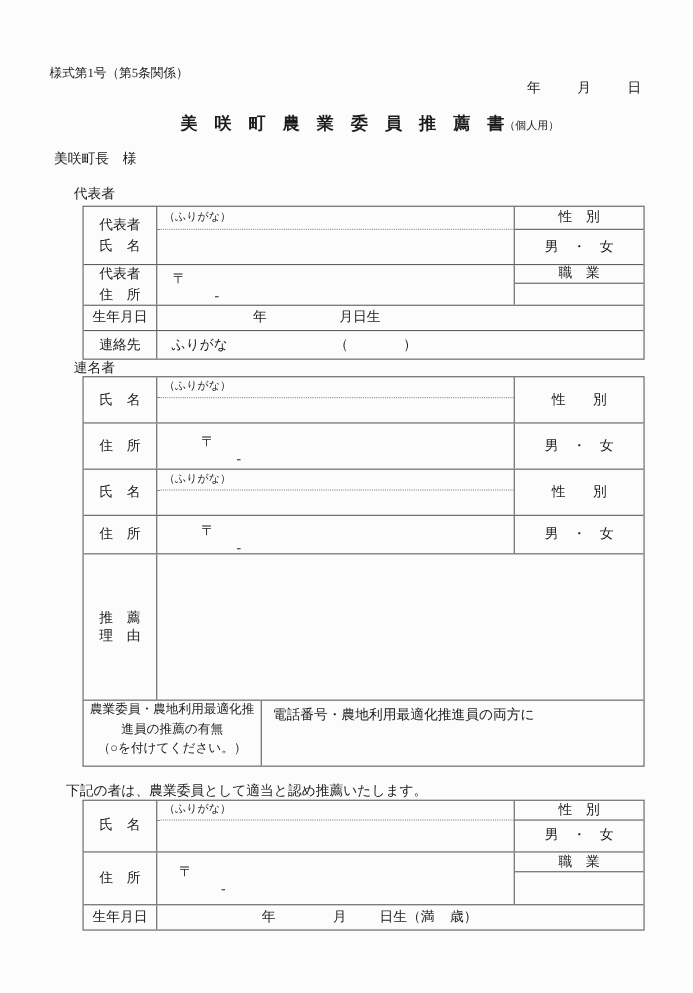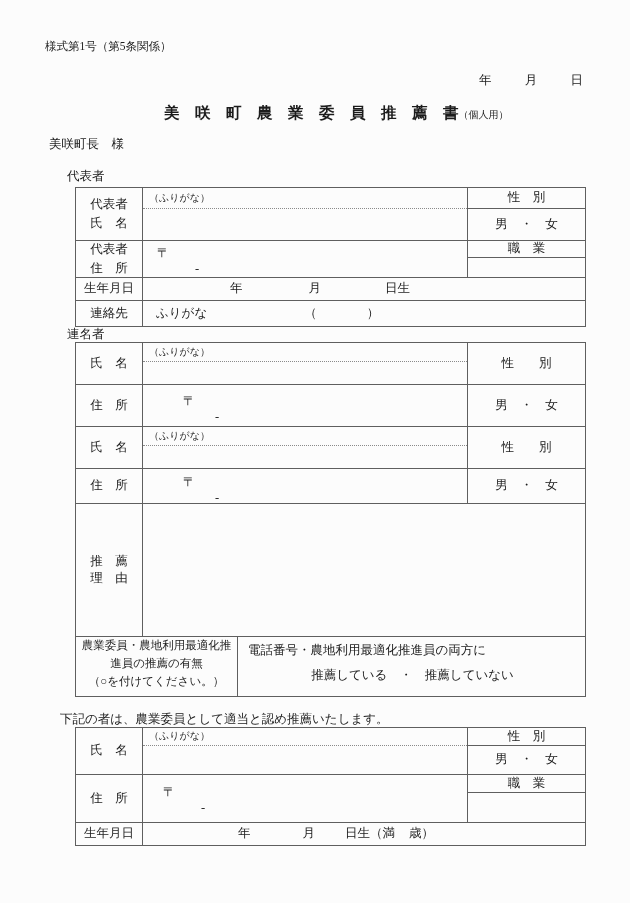--- a/index.html
+++ b/index.html
@@ -20,21 +20,21 @@
   .midcell{width:325px;}
   .rightcell{flex:1;border-right:none;}
   .furigana{border-bottom:1px dotted #8a8a8a;font-size:10px;display:flex;align-items:center;padding-left:6px;box-sizing:border-box;color:#2a2a2a;}
   .subhead{border-bottom:1px solid #5f5f5f;display:flex;align-items:center;justify-content:center;box-sizing:border-box;}
   .subbody{flex:1;display:flex;align-items:center;justify-content:center;}
   .centerbody{flex:1;display:flex;align-items:center;justify-content:center;}
   .postal{display:flex;align-items:flex-start;box-sizing:border-box;}
   .flexrow{flex-direction:row;align-items:center;}
   .blank{flex:1;}
   
-  .form-number{left:45px;top:39px;font-size:11.5px;}
+  .form-number{left:45px;top:60px;font-size:11.5px;}
   .date-line{left:479px;top:73px;width:104px;display:flex;justify-content:space-between;}
   .title-line{left:124px;top:103px;white-space:nowrap;}
   .title-main{font-weight:bold;font-size:15.5px;margin-left:40px;}
   .title-suffix{font-weight:normal;font-size:10px;}
   .addressee{left:49px;top:137px;}
   .section-label{font-size:12.5px;}
   .intro-line{left:60px;top:712px;}
   
   .status-left{width:162px;align-items:center;text-align:center;font-size:11.5px;line-height:1.55;}
   .status-right{flex:1;border-right:none;padding:6px 8px 6px 10px;box-sizing:border-box;}
@@ -91,21 +91,21 @@
         <div class="subhead" style="height:17px;">職　業</div>
         <div class="subbody"></div>
       </div>
     </div>
 
     <div class="trow" style="height:23px;">
       <div class="tcell lblcell">生年月日</div>
       <div class="tcell last flexrow">
         <span style="margin-left:87px;">年</span>
         <span style="margin-left:66px;">月</span>
-        <span style="margin-left:64px;">日生</span>
+        <span style="">日生</span>
       </div>
     </div>
 
     <div class="trow" style="height:25px;">
       <div class="tcell lblcell">連絡先</div>
       <div class="tcell last flexrow">
         <span style="margin-left:13px;">ふりがな</span>
         <span style="margin-left:97px;">（　　　　）</span>
       </div>
     </div>
@@ -160,21 +160,20 @@
     </div>
 
     <div class="trow" style="height:59px;">
       <div class="tcell status-left">
         <span>農業委員・農地利用最適化推</span>
         <span>進員の推薦の有無</span>
         <span>（○を付けてください。）</span>
       </div>
       <div class="tcell status-right">
         <div>電話番号・農地利用最適化推進員の両方に</div>
-        <div class="l2">推薦している　・　推薦していない</div>
       </div>
     </div>
   </div>
 
   <div class="abs intro-line">下記の者は、農業委員として適当と認め推薦いたします。</div>
 
   <div class="tbl" style="left:75px;top:727px;width:511px;">
 
     <div class="trow" style="height:47px;">
       <div class="tcell lblcell">氏　名</div>

